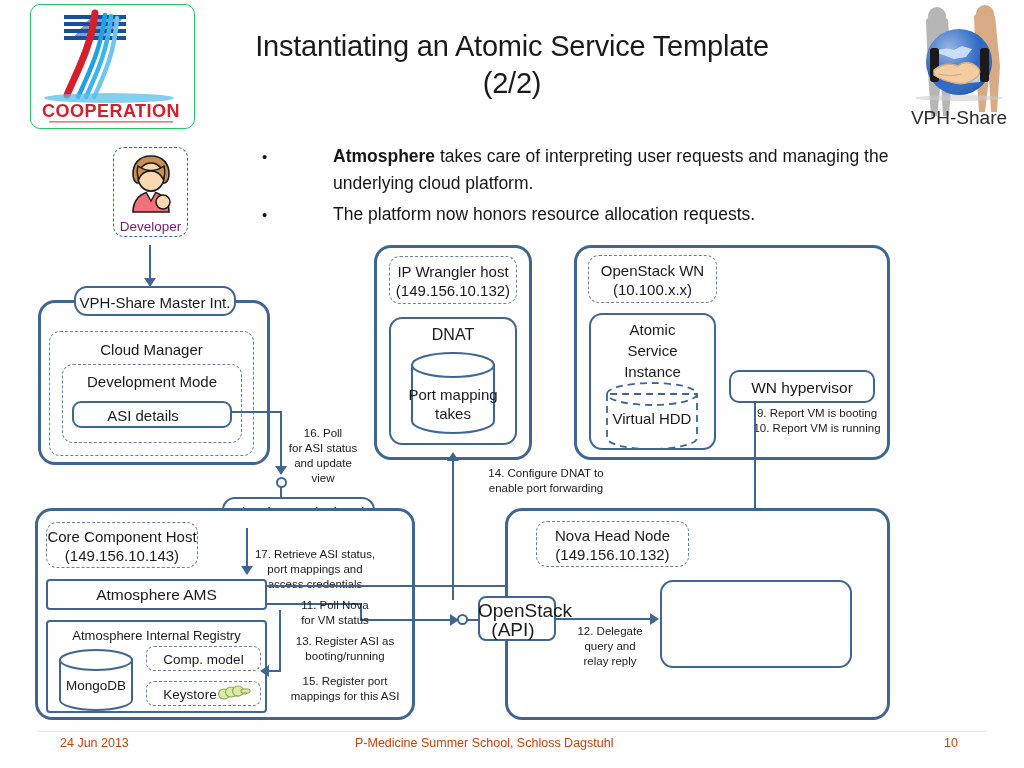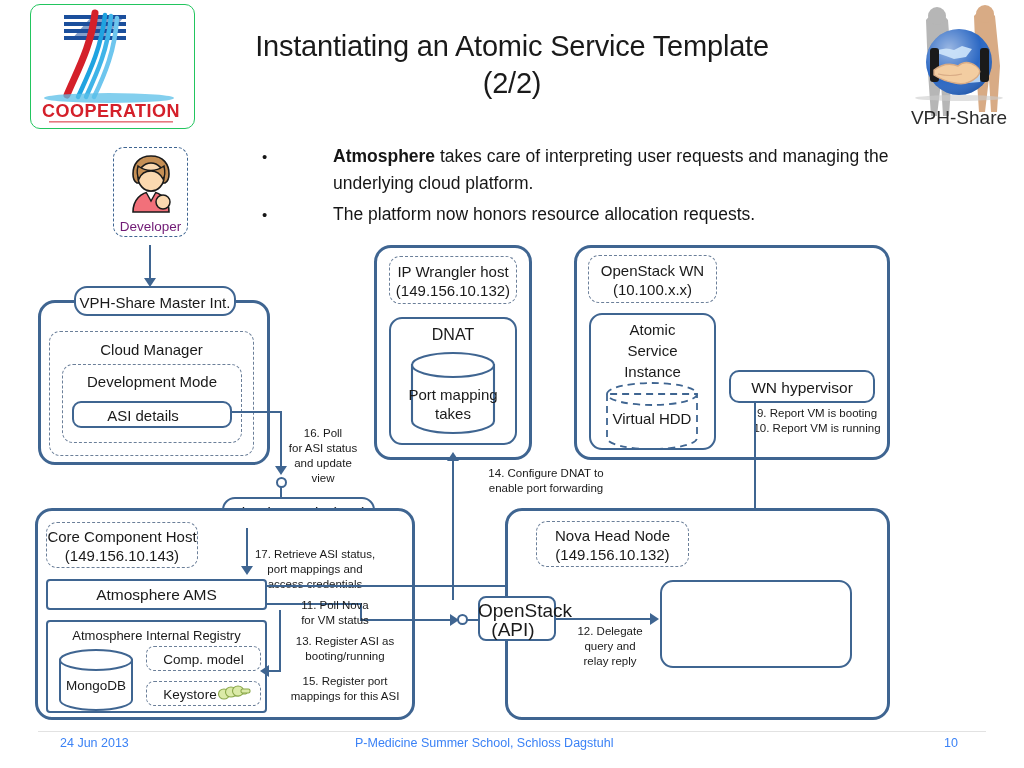--- a/index.html
+++ b/index.html
@@ -64,21 +64,21 @@
   
   .cyl{position:absolute;}
   .cyl svg{display:block;overflow:visible;}
 
   
   #dev-box{left:113px;top:147px;width:75px;height:90px;}
   #dev-label{left:113px;top:219px;width:75px;text-align:center;font-size:13.5px;color:#701a75;}
 
   
   #footer-rule{left:38px;top:731px;width:948px;height:1px;background:#e2e2e2;}
-  .footer-txt{position:absolute;top:736px;font-size:12.5px;color:#3b82f6;}
+  .footer-txt{position:absolute;top:736px;font-size:12.5px;color:#c2410c;}
   #footer-date{left:60px;}
   #footer-center{left:355px;}
   #footer-page{left:944px;}
 </style>
 </head>
 <body>
 
 <div class="abs" id="fp7-logo">
   <svg width="161" height="121" viewBox="0 0 161 121">
     <g>

